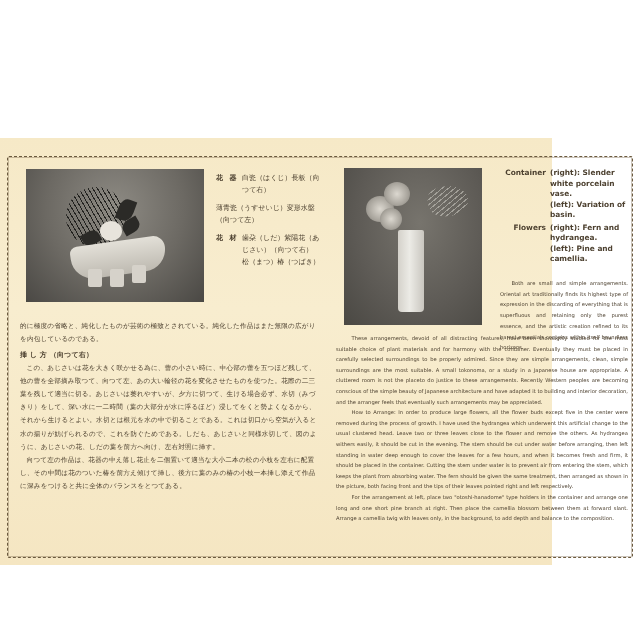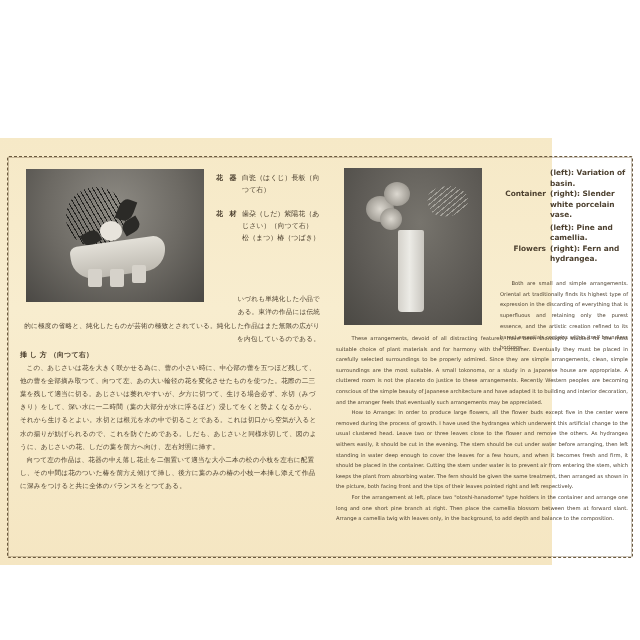--- a/index.html
+++ b/index.html
@@ -51,21 +51,21 @@
 
   .jp { font-family:"DejaVu Serif", serif; color:#4d4130; }
   .caption-jp { position:absolute; left:216px; top:34px; width:104px; font-size:7px; line-height:12px; }
   .caption-jp .row { display:flex; }
   .caption-jp .lbl { width:26px; font-weight:bold; letter-spacing:2px; }
   .caption-jp .val { flex:1; }
   .caption-jp .gap { height:6px; }
 
   .jp-body { position:absolute; left:20px; width:300px; font-size:6.6px; line-height:13.2px; letter-spacing:0.2px; }
   .jp-intro { left:234px; top:155px; width:86px; text-align:right; }
-  .jp-para { text-indent:0;text-align:right; }
+  .jp-para { text-indent:0; }
   .jp-indent { text-indent:1em; }
   .jp-heading { font-weight:bold; font-size:7px; margin-top:2px; }
   .jp-heading .sub { font-weight:bold; }
 
   .en { font-family:"DejaVu Sans", sans-serif; color:#4d4130; }
   .caption-en { position:absolute; left:490px; top:30px; width:140px; font-size:7.4px; line-height:10.5px; font-weight:bold; }
   .caption-en .row { display:flex; }
   .caption-en .lbl { width:56px; text-align:right; padding-right:4px; }
   .caption-en .val { flex:1; font-weight:bold; }
   .caption-en .sp { height:2px; }
@@ -93,32 +93,34 @@
     <div class="basin-foot" style="left:84px;"></div>
     <div class="basin-foot" style="left:106px;top:96px;"></div>
   </div>
 
   <div class="caption-jp jp">
     <div class="row">
         <span class="lbl">花 器</span>
         <span class="val">白瓷（はくじ）長板（向つて右）</span>
       </div>
     <div class="gap"></div>
+    <div class="row">
+        <span class="val">薄青瓷（うすせいじ）変形水盤（向つて左）</span>
+      </div>
     <div class="gap"></div>
     <div class="row">
         <span class="lbl">花 材</span>
         <span class="val">歯朶（しだ）紫陽花（あじさい）（向つて右）</span>
       </div>
     <div class="row">
         <span class="lbl"></span>
         <span class="val">松（まつ）椿（つばき）</span>
       </div>
   </div>
 
-  <div class="jp jp-body jp-intro">いづれも単純化した小品である。東洋の作品には伝統</div>
 
   <div class="jp jp-body" style="top:182px;">
     <div class="jp-para">的に極度の省略と、純化したものが芸術の極致とされている。純化した作品はまた無限の広がりを内包しているのである。</div>
     <div class="jp-heading">
       <span>挿 し 方</span>
       <span class="sub">（向つて右）</span>
     </div>
     <div class="jp-indent">この、あじさいは花を大きく咲かせる為に、蕾の小さい時に、中心部の蕾を五つほど残して、他の蕾を全部摘み取つて、向つて左、あの大い輪径の花を変化させたものを使つた。花際の二三葉を残して適当に切る。あじさいは萎れやすいが、夕方に切つて、生ける場合必ず、水切（みづきり）をして、深い水に一二時間（葉の大部分が水に浮るほど）浸してをくと勢よくなるから、それから生けるとよい。水切とは根元を水の中で切ることである。これは切口から空気が入ると水の揚りが妨げられるので、これを防ぐためである。しだも、あじさいと同様水切して、図のように、あじさいの花、しだの葉を前方へ向け、左右対照に挿す。</div>
     <div class="jp-indent">向つて左の作品は、花器の中え落し花止を二個置いて適当な大小二本の松の小枝を左右に配置し、その中間は花のついた椿を前方え傾けて挿し、後方に葉のみの椿の小枝一本挿し添えて作品に深みをつけると共に全体のバランスをとつてある。</div>
   </div>
@@ -126,35 +128,35 @@
   <div class="photo photo-right">
     <div class="fern"></div>
     <div class="hydrangea" style="left:22px;top:28px;width:28px;height:26px;"></div>
     <div class="hydrangea" style="left:40px;top:14px;width:26px;height:24px;"></div>
     <div class="hydrangea" style="left:36px;top:40px;width:22px;height:22px;"></div>
     <div class="vase"></div>
   </div>
 
   <div class="caption-en en">
     <div class="row">
+        <span class="lbl">Container</span>
+        <span class="val">(right): Slender white porcelain vase.</span>
+      </div>
+    <div class="row">
         <span class="lbl"></span>
         <span class="val">(left): Variation of basin.</span>
       </div>
+    <div class="sp"></div>
     <div class="row">
-        <span class="lbl">Container</span>
-        <span class="val">(right): Slender white porcelain vase.</span>
+        <span class="lbl">Flowers</span>
+        <span class="val">(right): Fern and hydrangea.</span>
       </div>
-    <div class="sp"></div>
     <div class="row">
         <span class="lbl"></span>
         <span class="val">(left): Pine and camellia.</span>
-      </div>
-    <div class="row">
-        <span class="lbl">Flowers</span>
-        <span class="val">(right): Fern and hydrangea.</span>
       </div>
   </div>
 
   <div class="en en-side">
     <div class="p">Both are small and simple arrangements. Oriental art traditionally finds its highest type of expression in the discarding of everything that is superfluous and retaining only the purest essence, and the artistic creation refined to its barest essentials contains within itself boundless horizons.</div>
   </div>
 
   <div class="en en-main">
     <p class="p">These arrangements, devoid of all distracting features, have been thoroughly studied for the most suitable choice of plant materials and for harmony with the container. Eventually they must be placed in carefully selected surroundings to be properly admired. Since they are simple arrangements, clean, simple surroundings are the most suitable. A small tokonoma, or a study in a Japanese house are appropriate. A cluttered room is not the placeto do justice to these arrangements. Recently Western peoples are becoming conscious of the simple beauty of Japanese architecture and have adapted it to building and interior decoration, and the arranger feels that eventually such arrangements may be appreciated.</p>
     <p class="p">How to Arrange: In order to produce large flowers, all the flower buds except five in the center were removed during the process of growth. I have used the hydrangea which underwent this artificial change to the usual clustered head. Leave two or three leaves close to the flower and remove the others. As hydrangea withers easily, it should be cut in the evening. The stem should be cut under water before arranging, then left standing in water deep enough to cover the leaves for a few hours, and when it becomes fresh and firm, it should be placed in the container. Cutting the stem under water is to prevent air from entering the stem, which keeps the plant from absorbing water. The fern should be given the same treatment, then arranged as shown in the picture, both facing front and the tips of their leaves pointed right and left respectively.</p>

